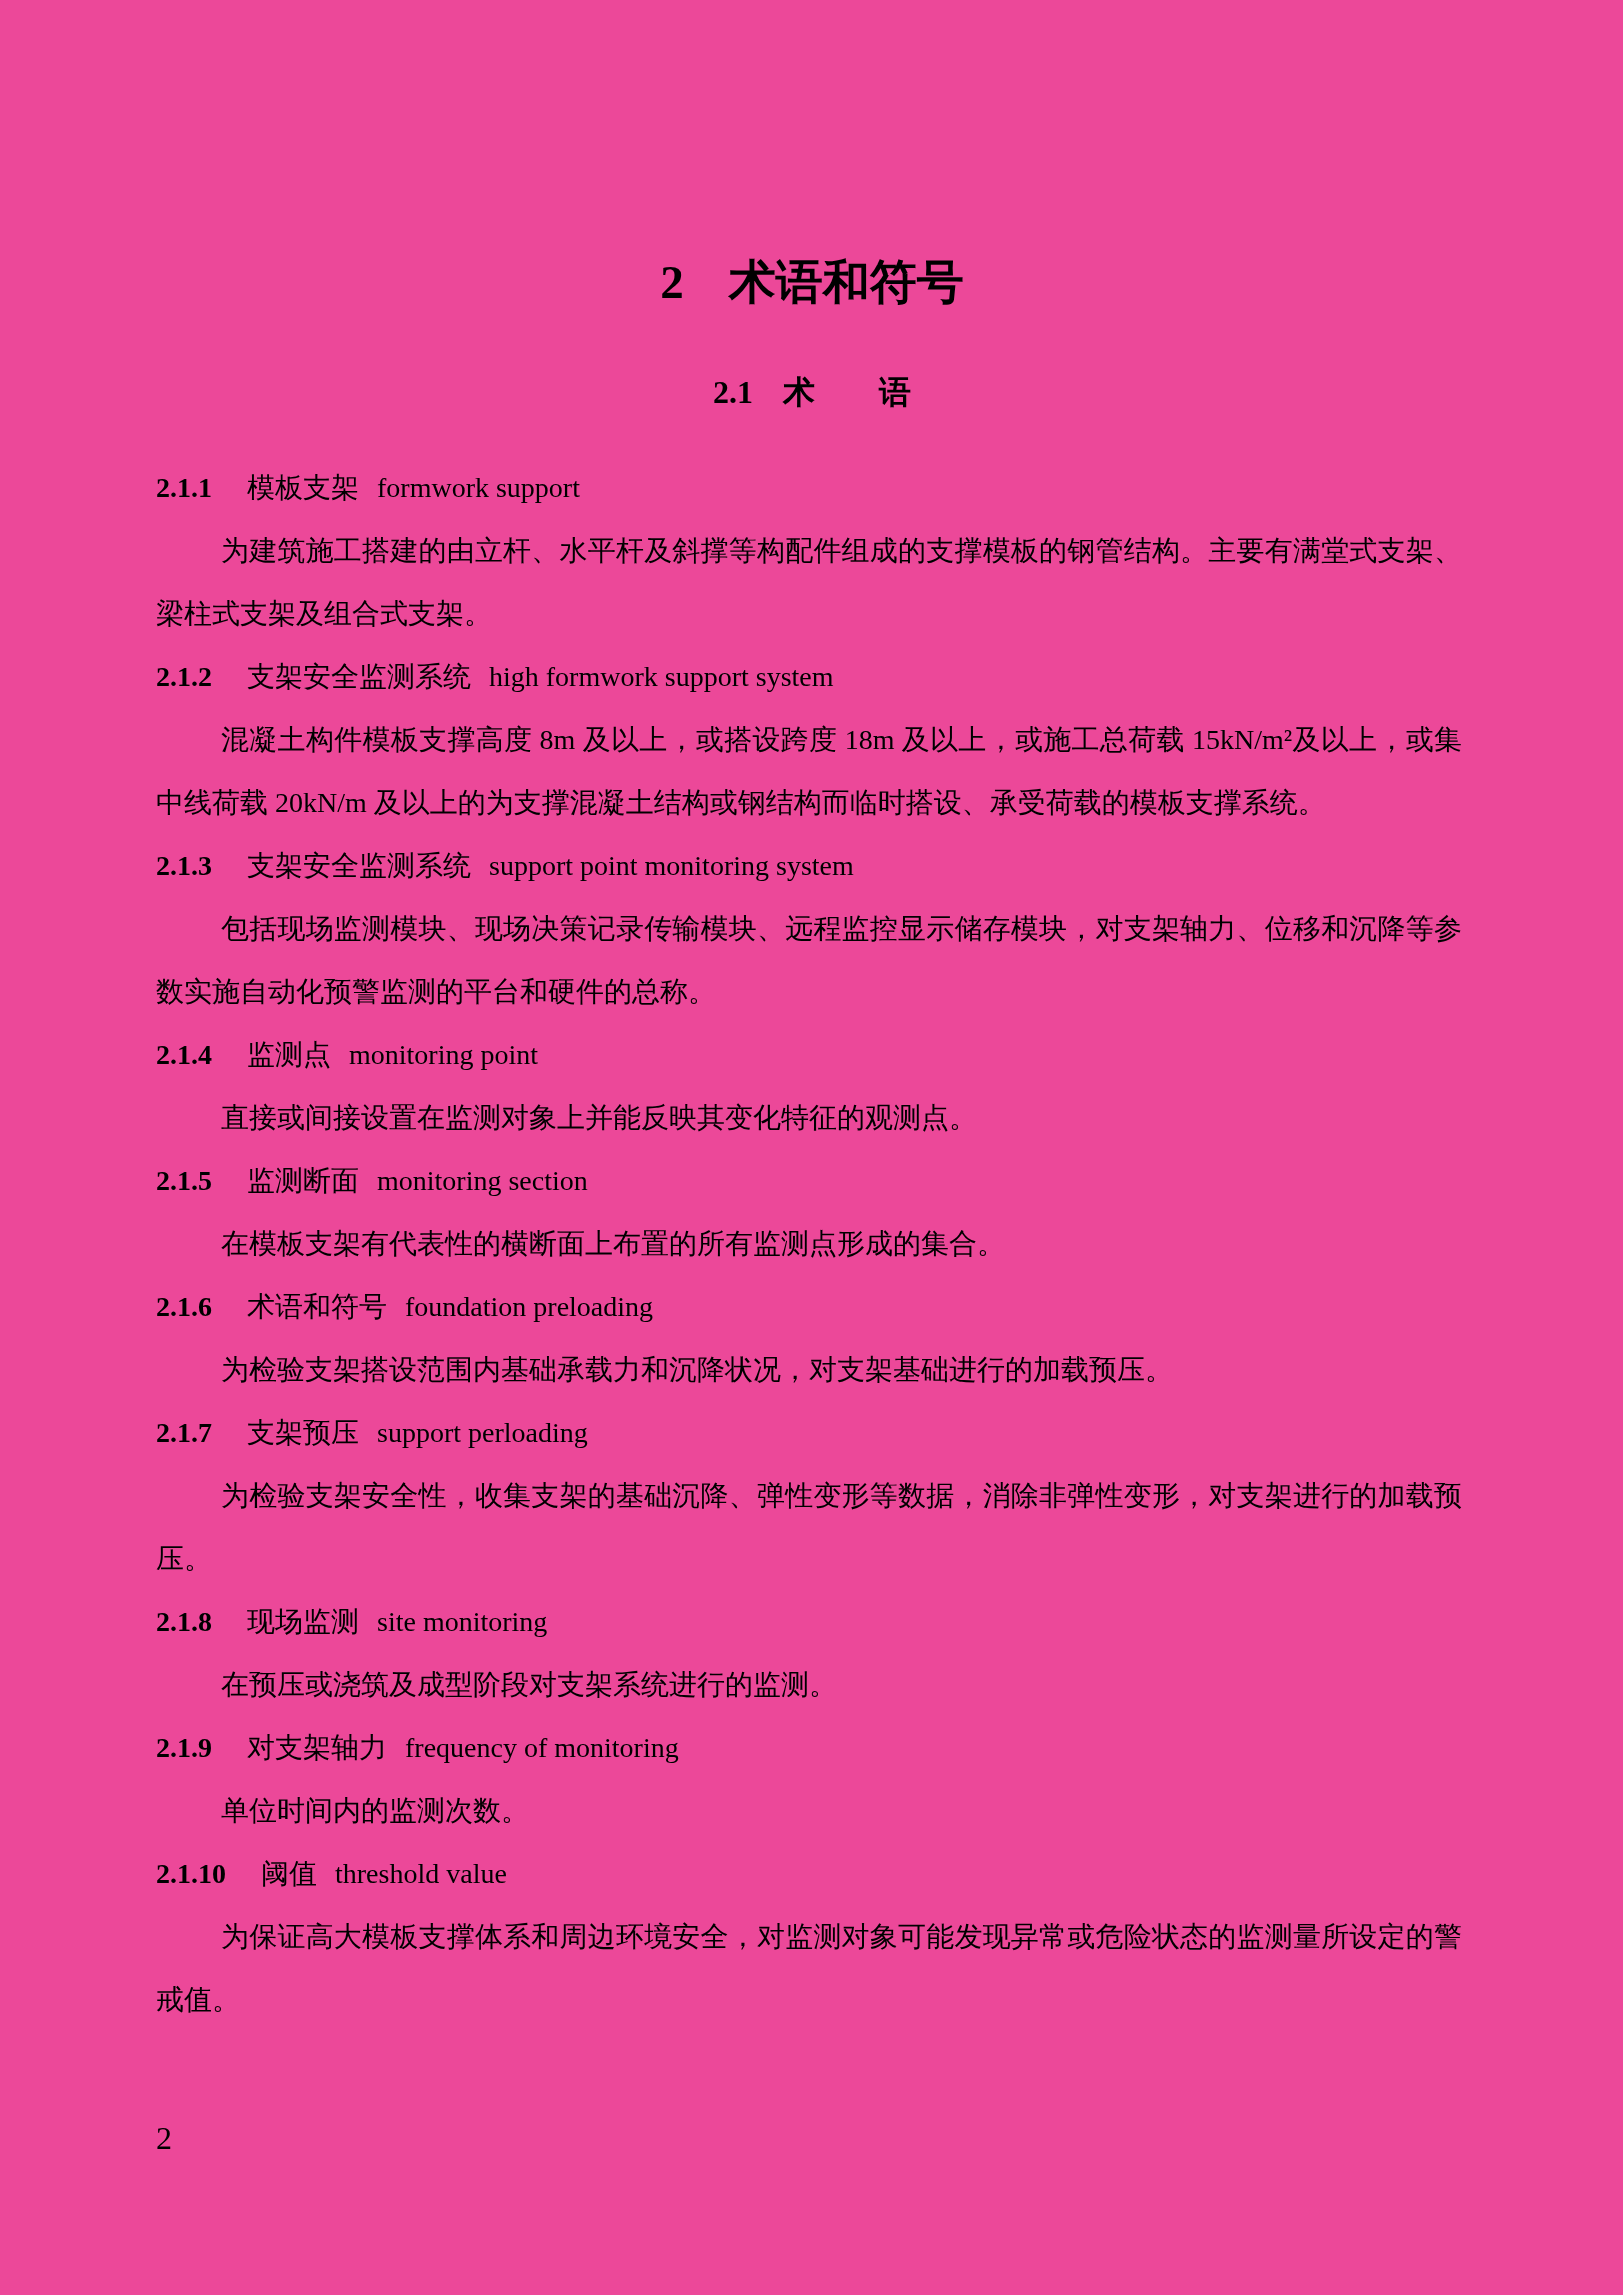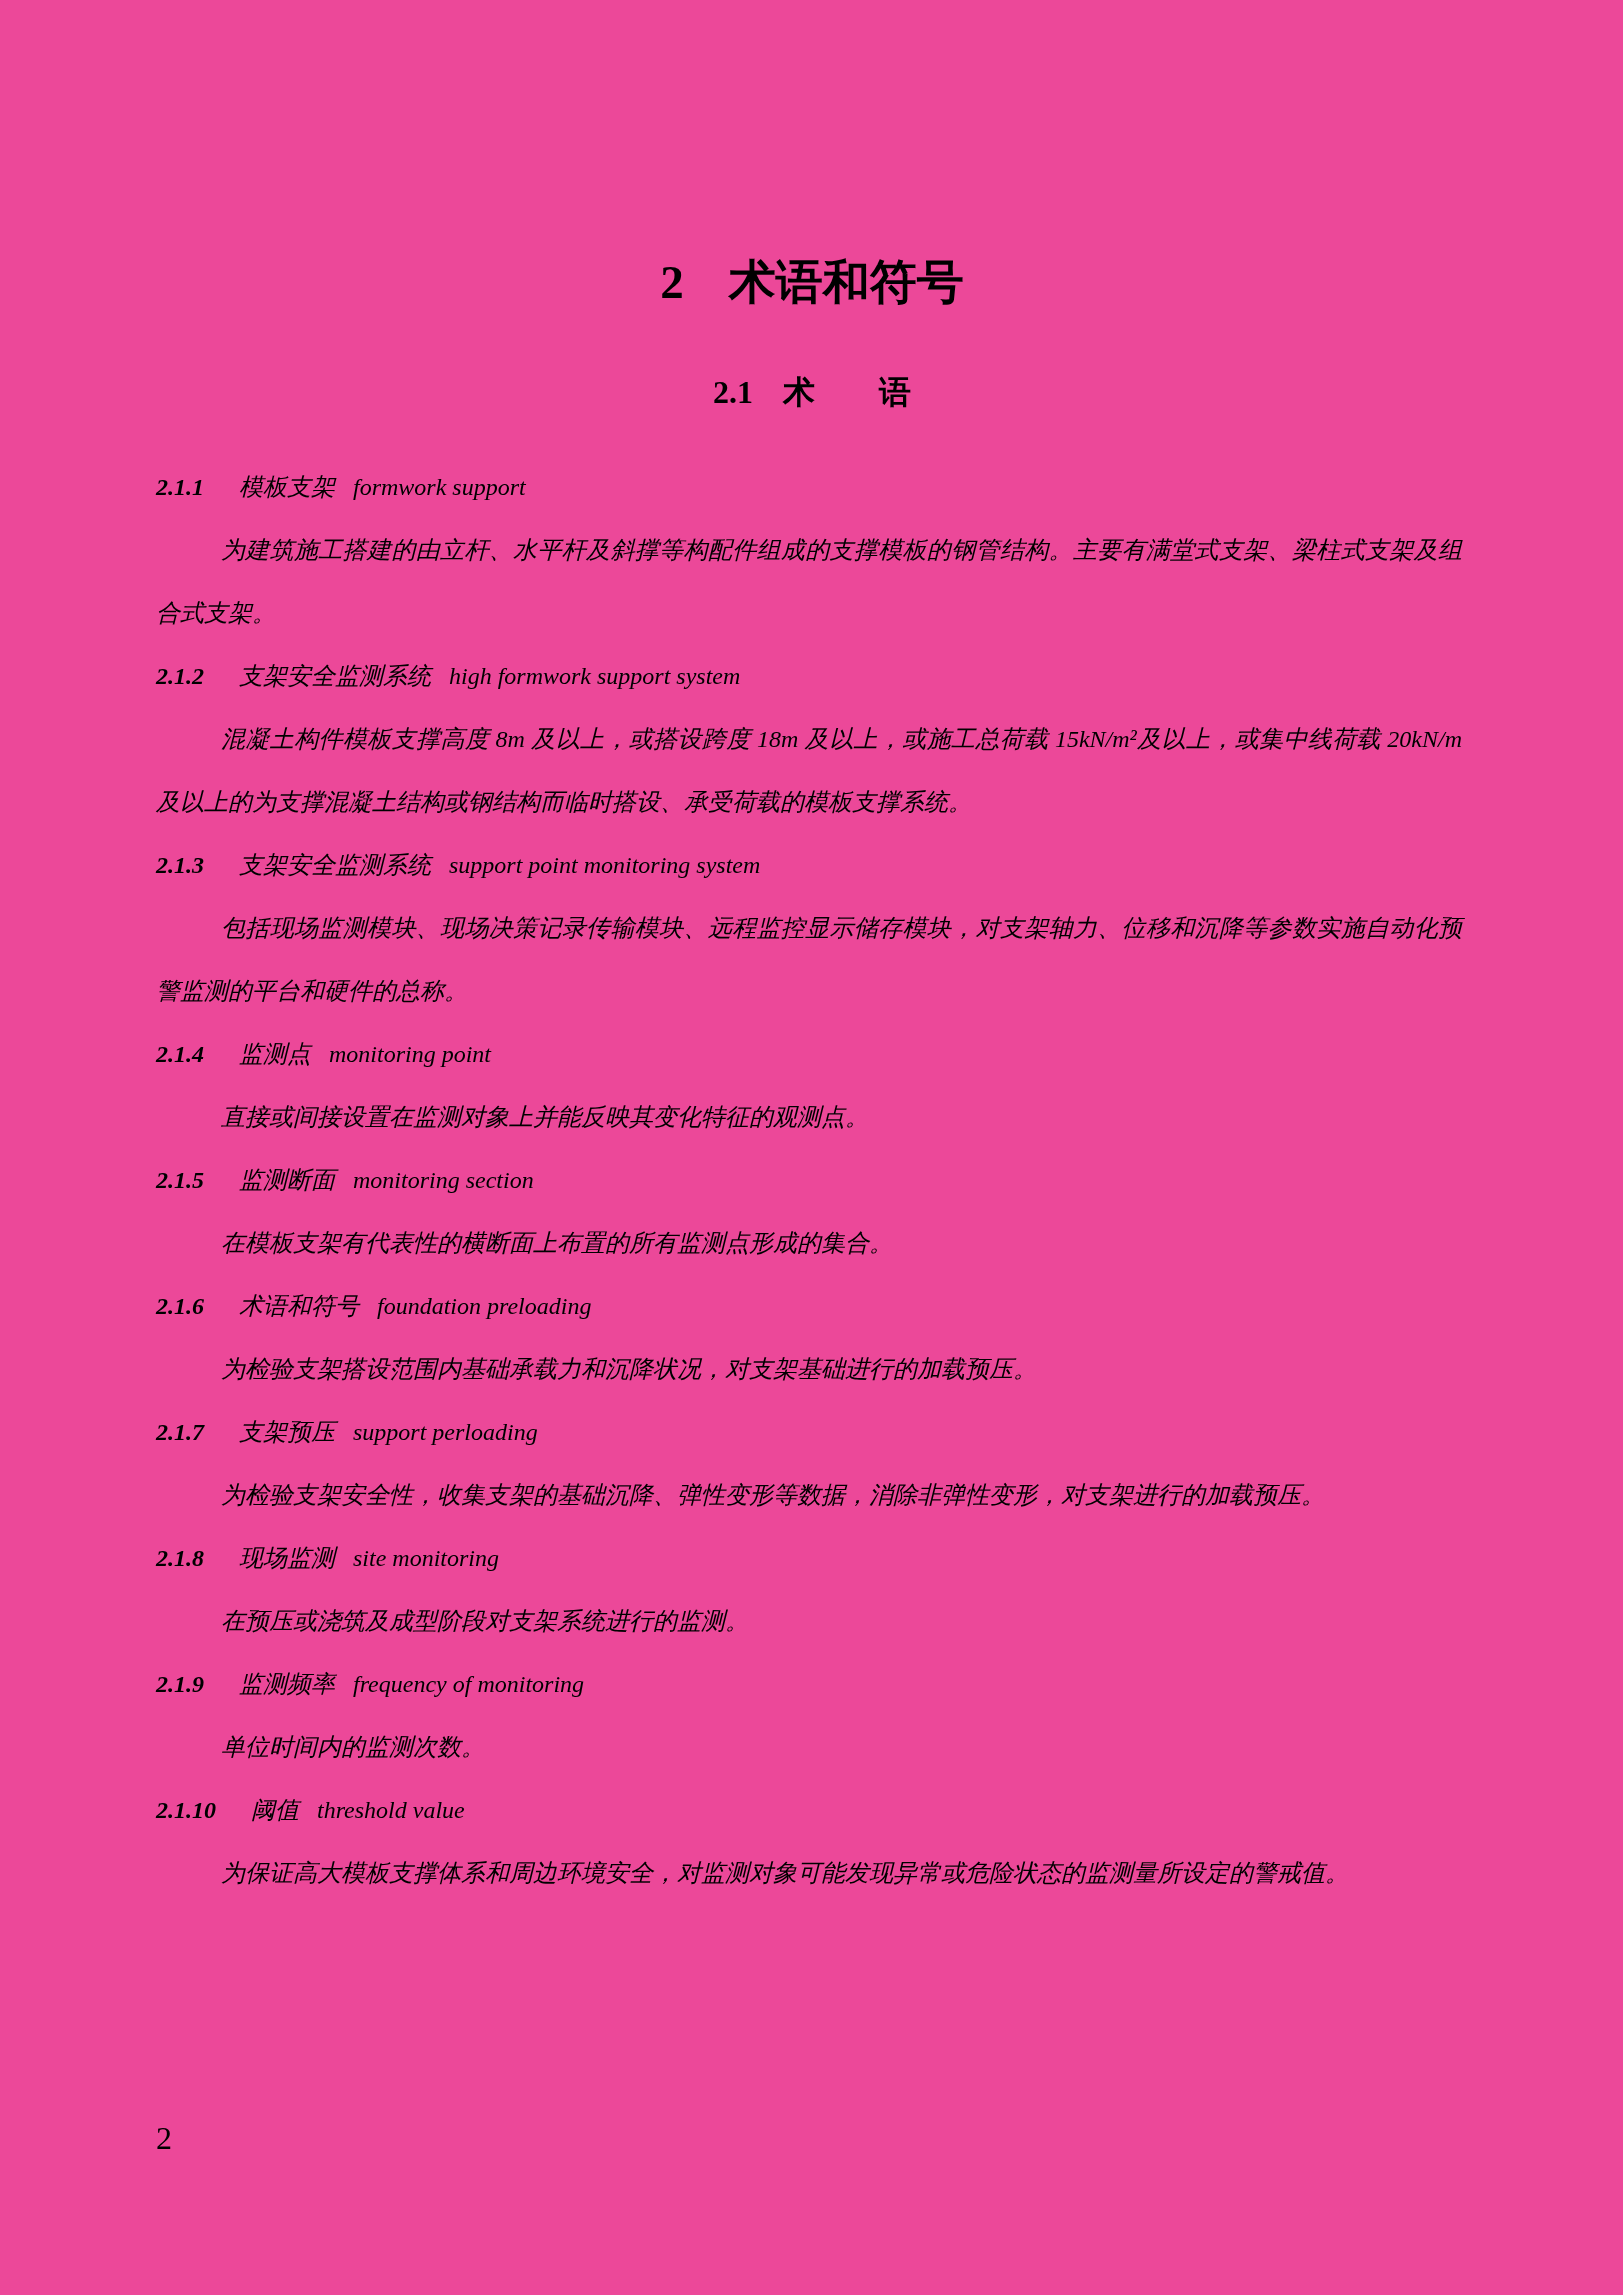--- a/index.html
+++ b/index.html
@@ -40,24 +40,23 @@
     font-weight: bold;
     margin: 0;
     white-space: nowrap;
   }
   .section-title .num { margin-right: 30px; }
   .body-text {
     position: absolute;
     left: 156px;
     top: 456px;
     width: 1306px;
-    font-size: 24px;
+    font-size: 28px;
     line-height: 63px;
     text-align: justify;
-    font-style: italic;
   }
   .term { margin: 0; }
   .term-heading { white-space: nowrap; }
   .term-heading .num {
     font-weight: bold;
     margin-right: 35px;
   }
   .term-heading .zh { margin-right: 18px; }
   .para {
     margin: 0;
@@ -136,21 +135,21 @@
 
   <div class="term">
     <div class="term-heading">
       <span class="num">2.1.8</span><span class="zh">现场监测</span><span class="en">site monitoring</span>
     </div>
   <p class="para">在预压或浇筑及成型阶段对支架系统进行的监测。</p>
       </div>
 
   <div class="term">
     <div class="term-heading">
-      <span class="num">2.1.9</span><span class="zh">监测频率</span><span class="en">frequency of monitoring</span>
+      <span class="num">2.1.9</span><span class="zh">对支架轴力</span><span class="en">frequency of monitoring</span>
     </div>
   <p class="para">单位时间内的监测次数。</p>
       </div>
 
   <div class="term">
     <div class="term-heading">
       <span class="num">2.1.10</span><span class="zh">阈值</span><span class="en">threshold value</span>
     </div>
   <p class="para">为保证高大模板支撑体系和周边环境安全，对监测对象可能发现异常或危险状态的监测量所设定的警戒值。</p>
       </div>

